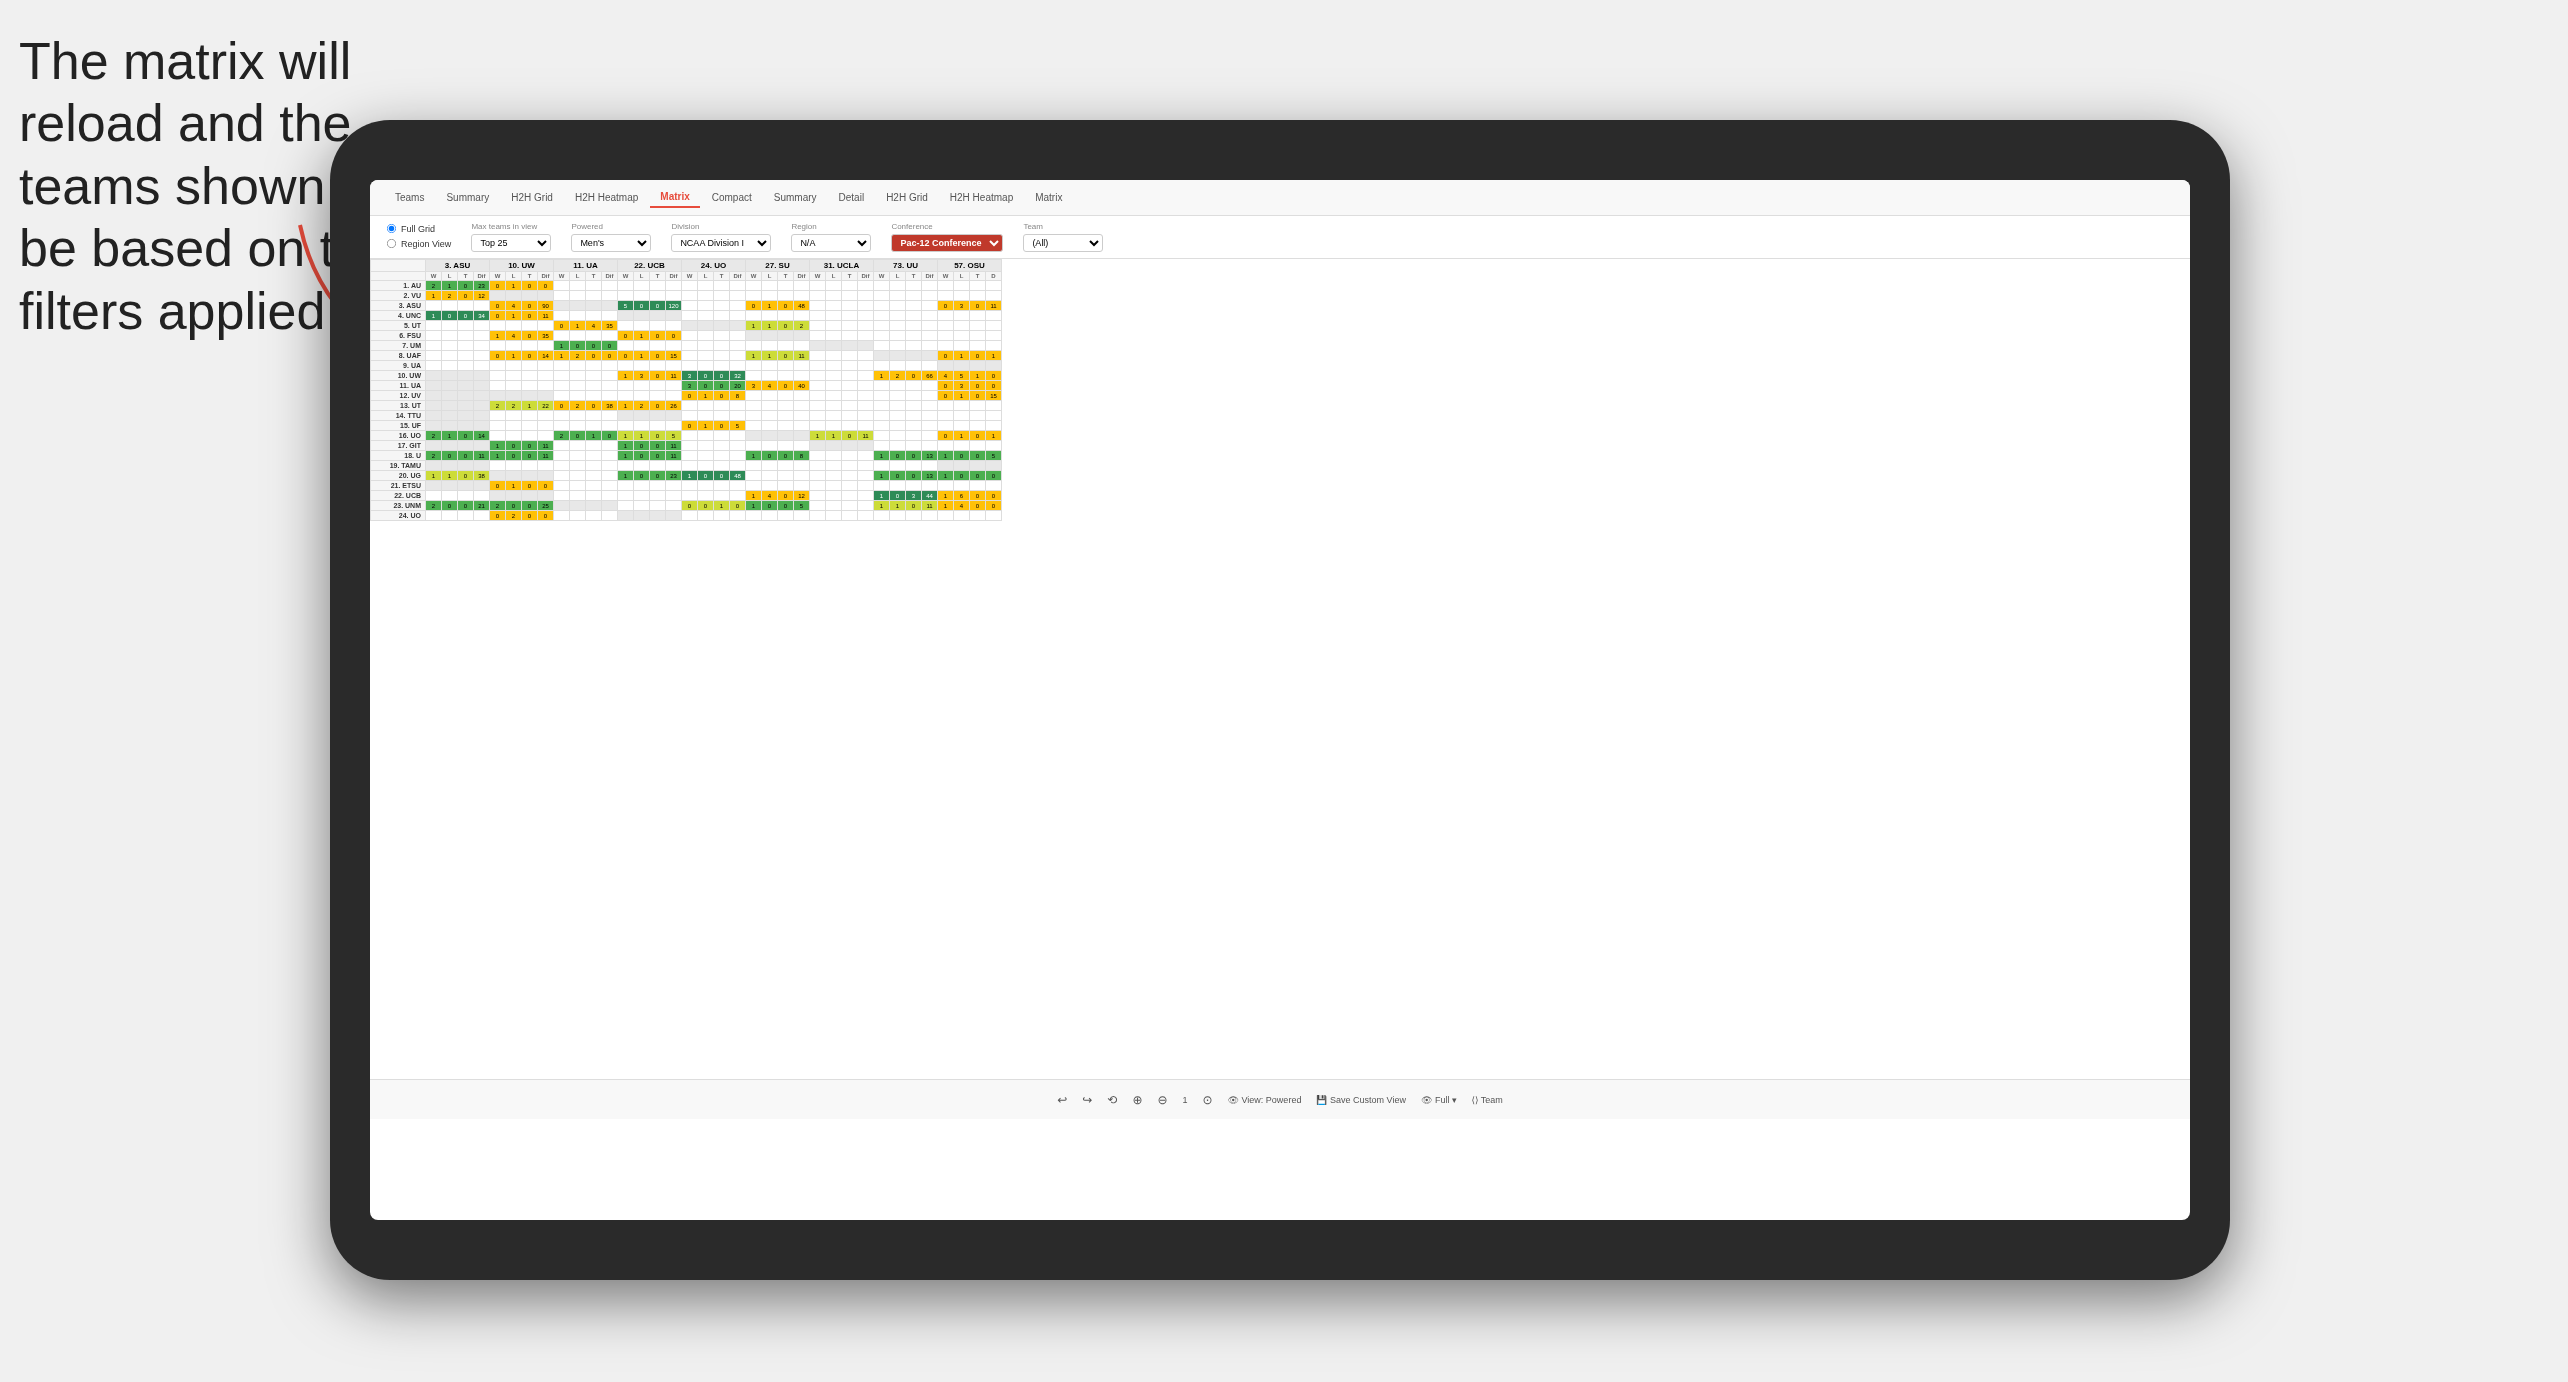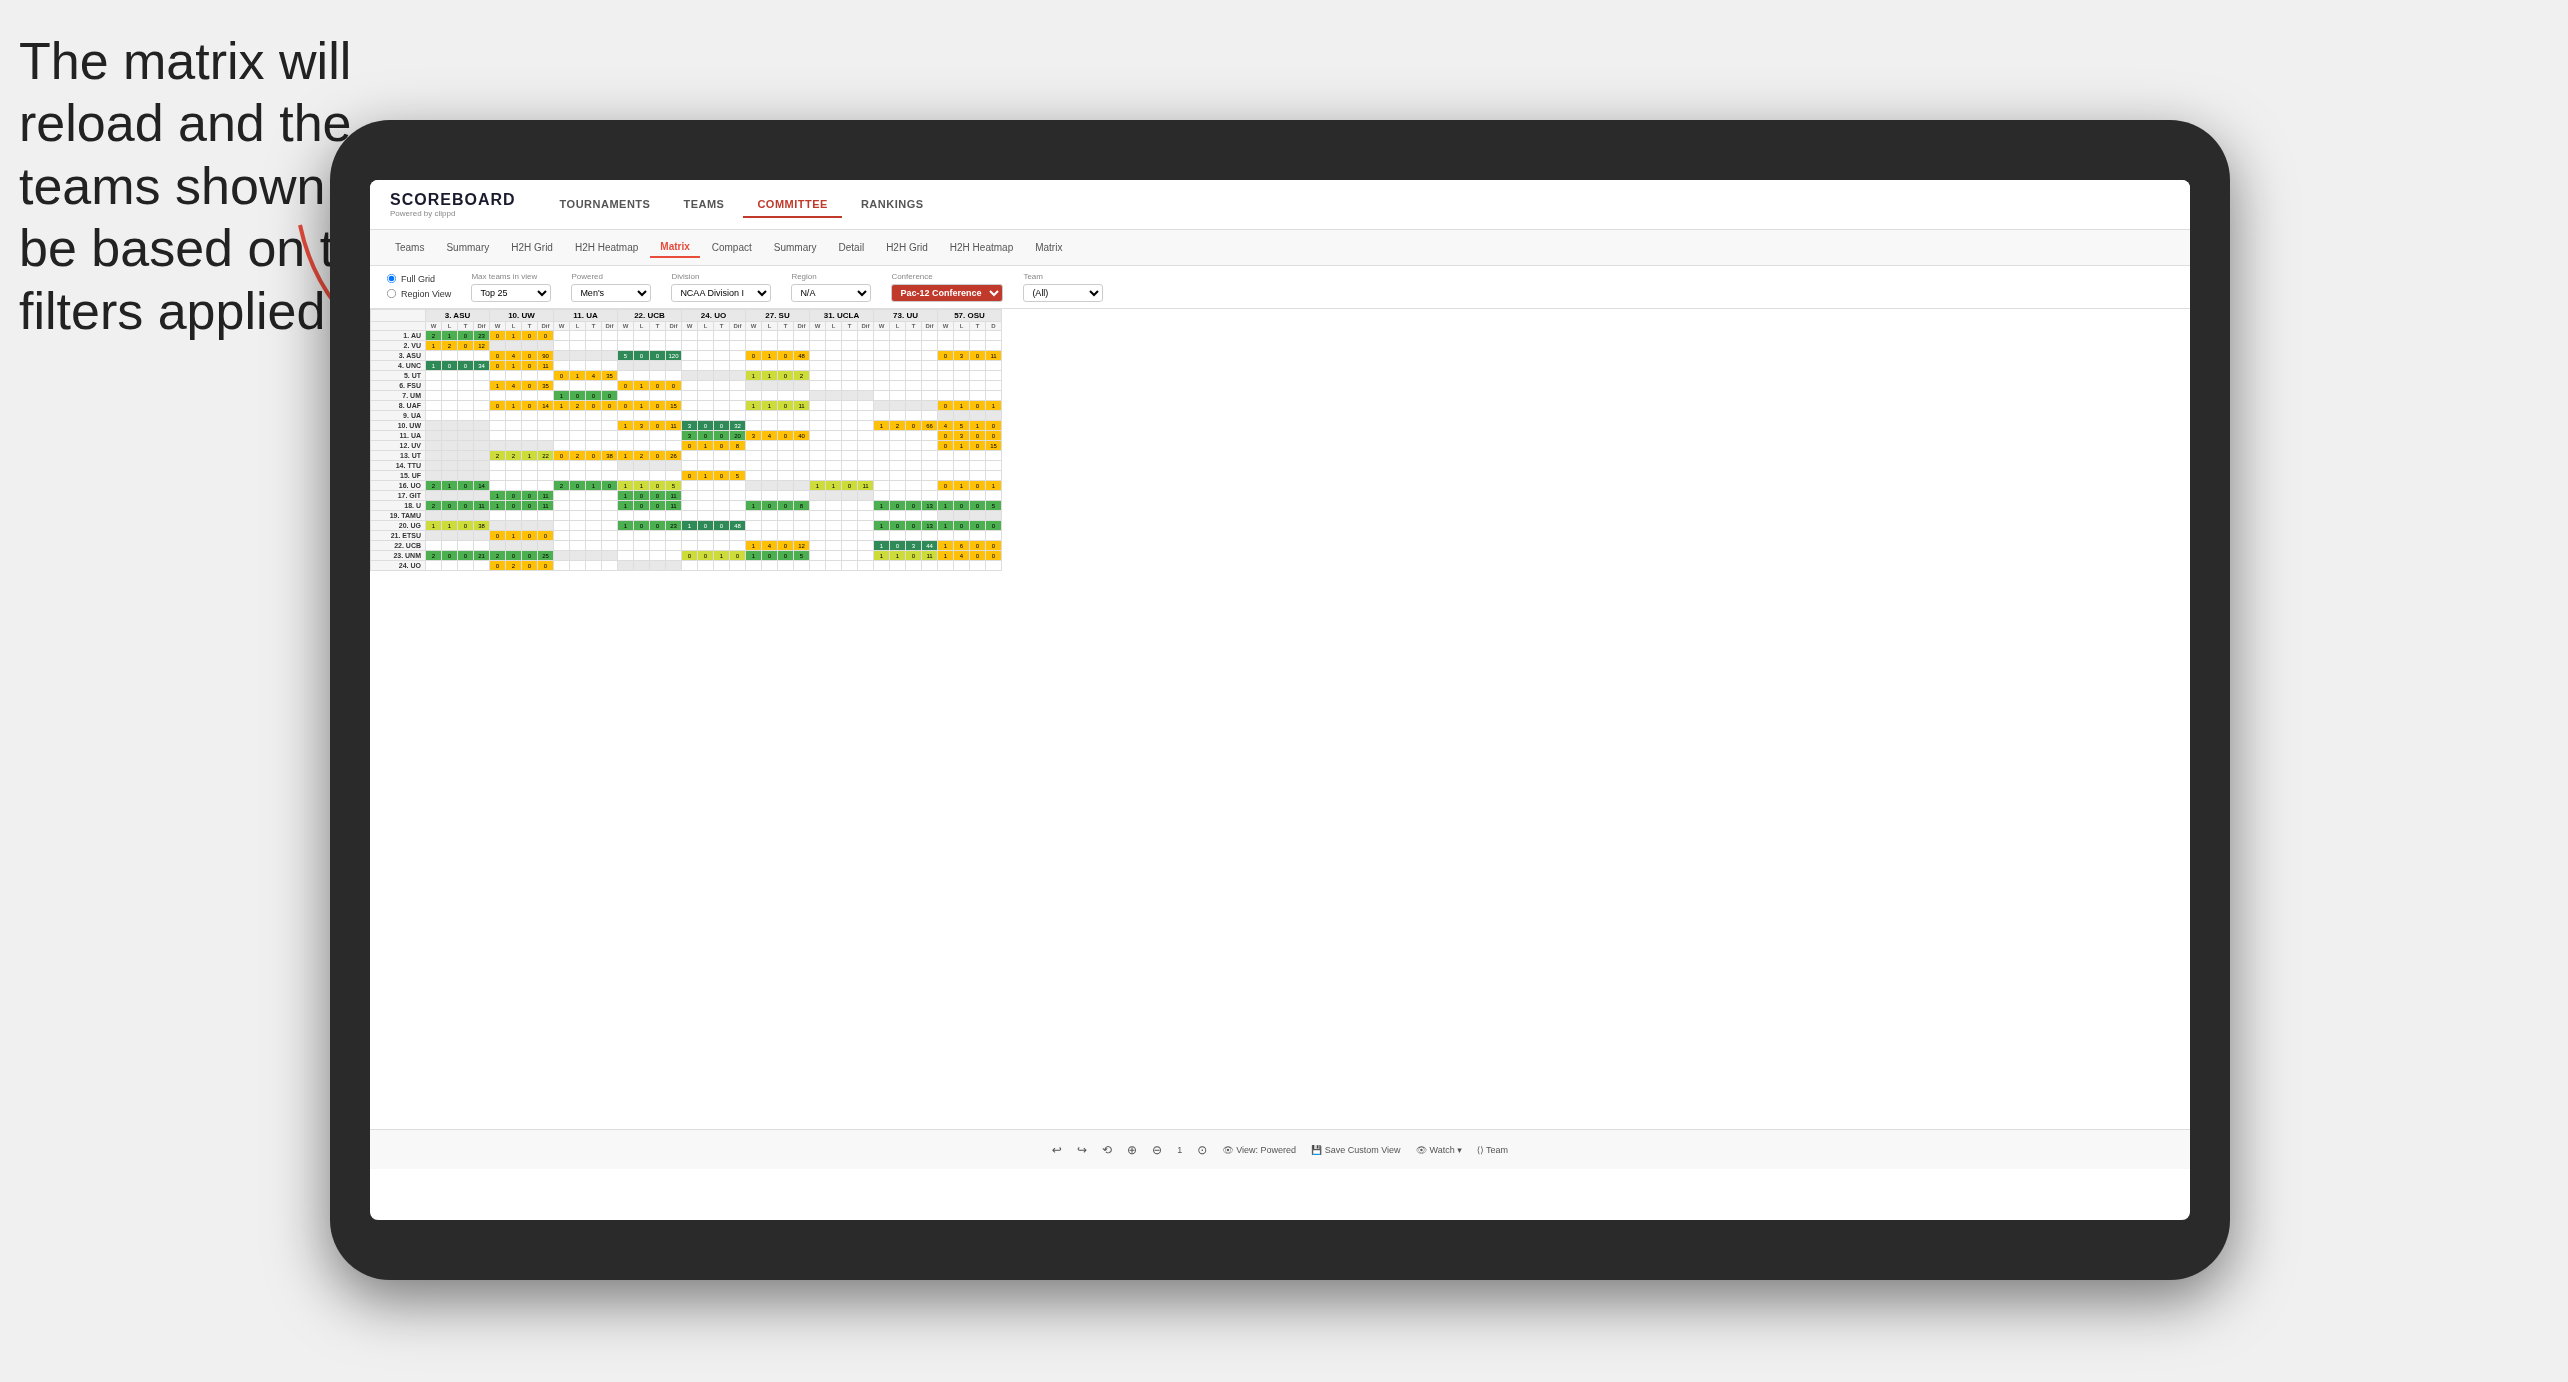--- a/index.html
+++ b/index.html
@@ -250,32 +250,20 @@
     <marker id="arrowhead" markerWidth="10" markerHeight="7" refX="10" refY="3.5" orient="auto">
       <polygon points="0 0, 10 3.5, 0 7" fill="#e74c3c"></polygon>
     </marker>
   </defs>
   <path d="M 10 10 Q 50 200 380 190" stroke="#e74c3c" stroke-width="4" fill="none" marker-end="url(#arrowhead)"></path>
 </svg>
 
 <div class="tablet">
   <div class="tablet-screen">
 
-    <div class="top-nav">
-      <div class="logo-area">
-        <span class="logo-title">SCOREBOARD</span>
-        <span class="logo-sub">Powered by clippd</span>
-      </div>
-      <div class="nav-items">
-        <div class="nav-item">TOURNAMENTS</div>
-        <div class="nav-item">TEAMS</div>
-        <div class="nav-item active">COMMITTEE</div>
-        <div class="nav-item">RANKINGS</div>
-      </div>
-    </div>
 
     <div class="sub-nav">
       <div class="sub-nav-item">Teams</div>
       <div class="sub-nav-item">Summary</div>
       <div class="sub-nav-item">H2H Grid</div>
       <div class="sub-nav-item">H2H Heatmap</div>
       <div class="sub-nav-item active">Matrix</div>
       <div class="sub-nav-item">Compact</div>
       <div class="sub-nav-item">Summary</div>
       <div class="sub-nav-item">Detail</div>
@@ -1366,18 +1354,18 @@
         </span>
       <span class="toolbar-btn">
           <span class="toolbar-icon">⊖</span>
         </span>
       <span class="toolbar-btn">1</span>
       <span class="toolbar-btn">
           <span class="toolbar-icon">⊙</span>
         </span>
       <span class="toolbar-btn">👁 View: Powered</span>
       <span class="toolbar-btn">💾 Save Custom View</span>
-      <span class="toolbar-btn">👁 Watch ▾</span>
+      <span class="toolbar-btn">👁 Full ▾</span>
       <span class="toolbar-btn">⟨⟩ Team</span>
     </div>
 
   </div>
 </div>
 
 </body></html>

